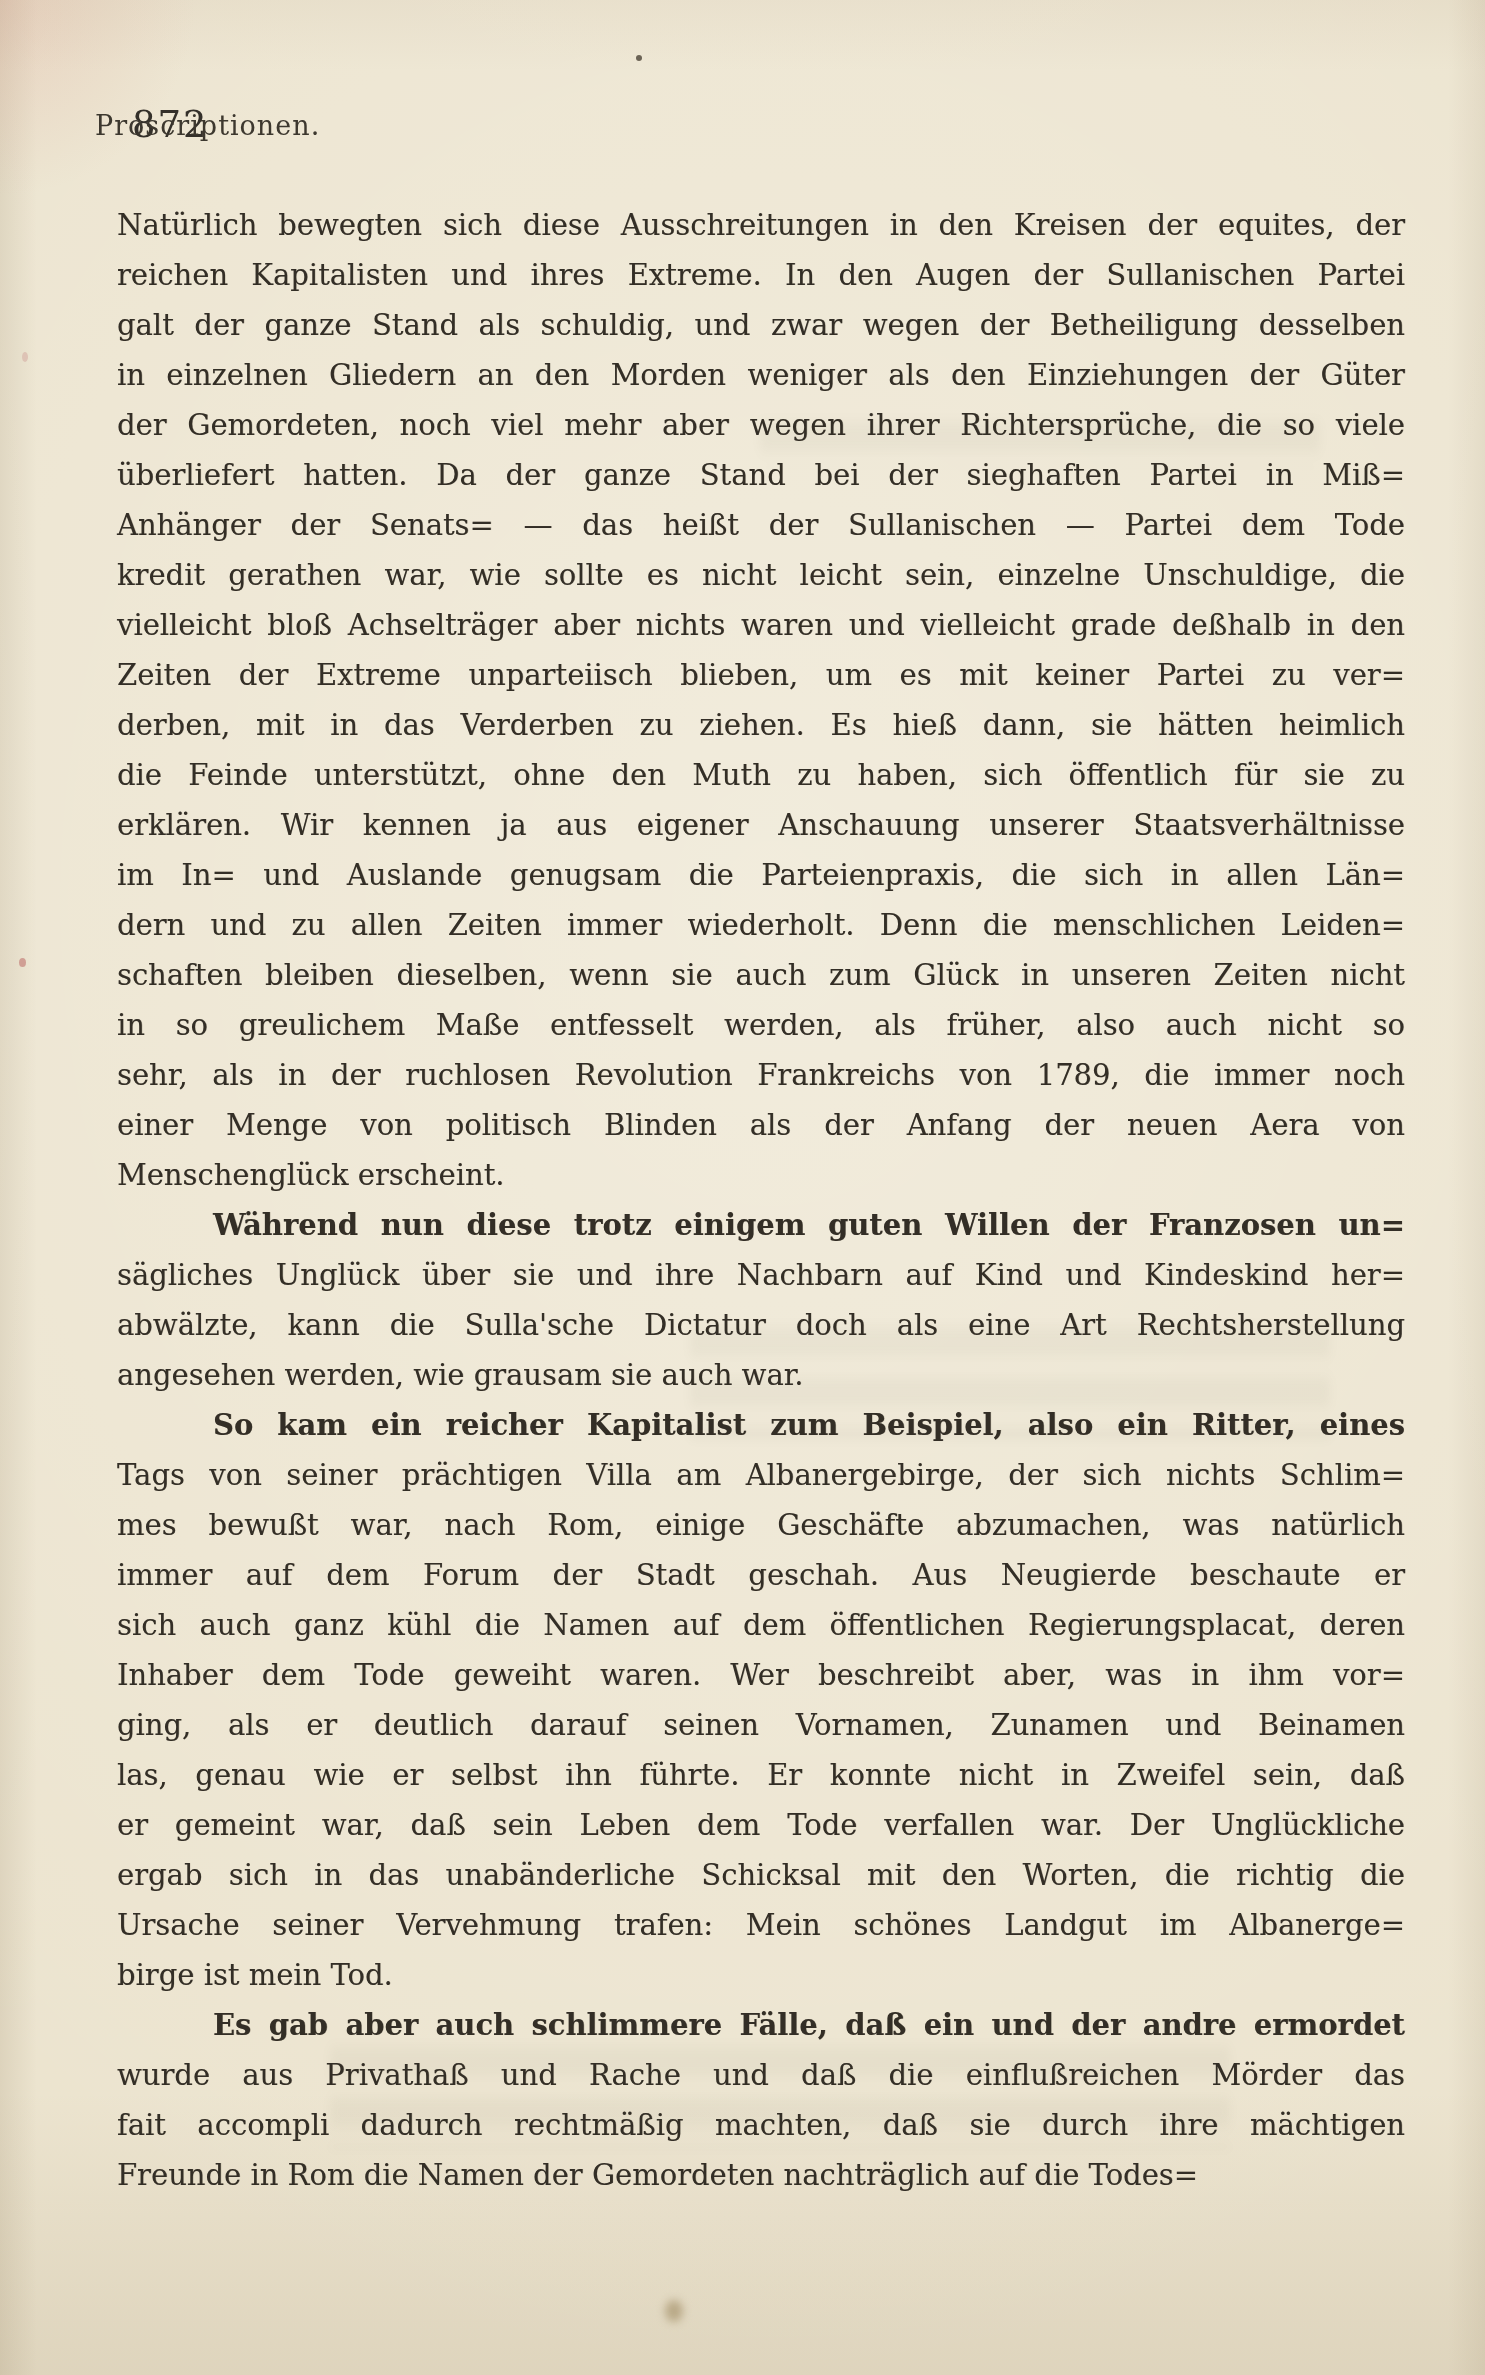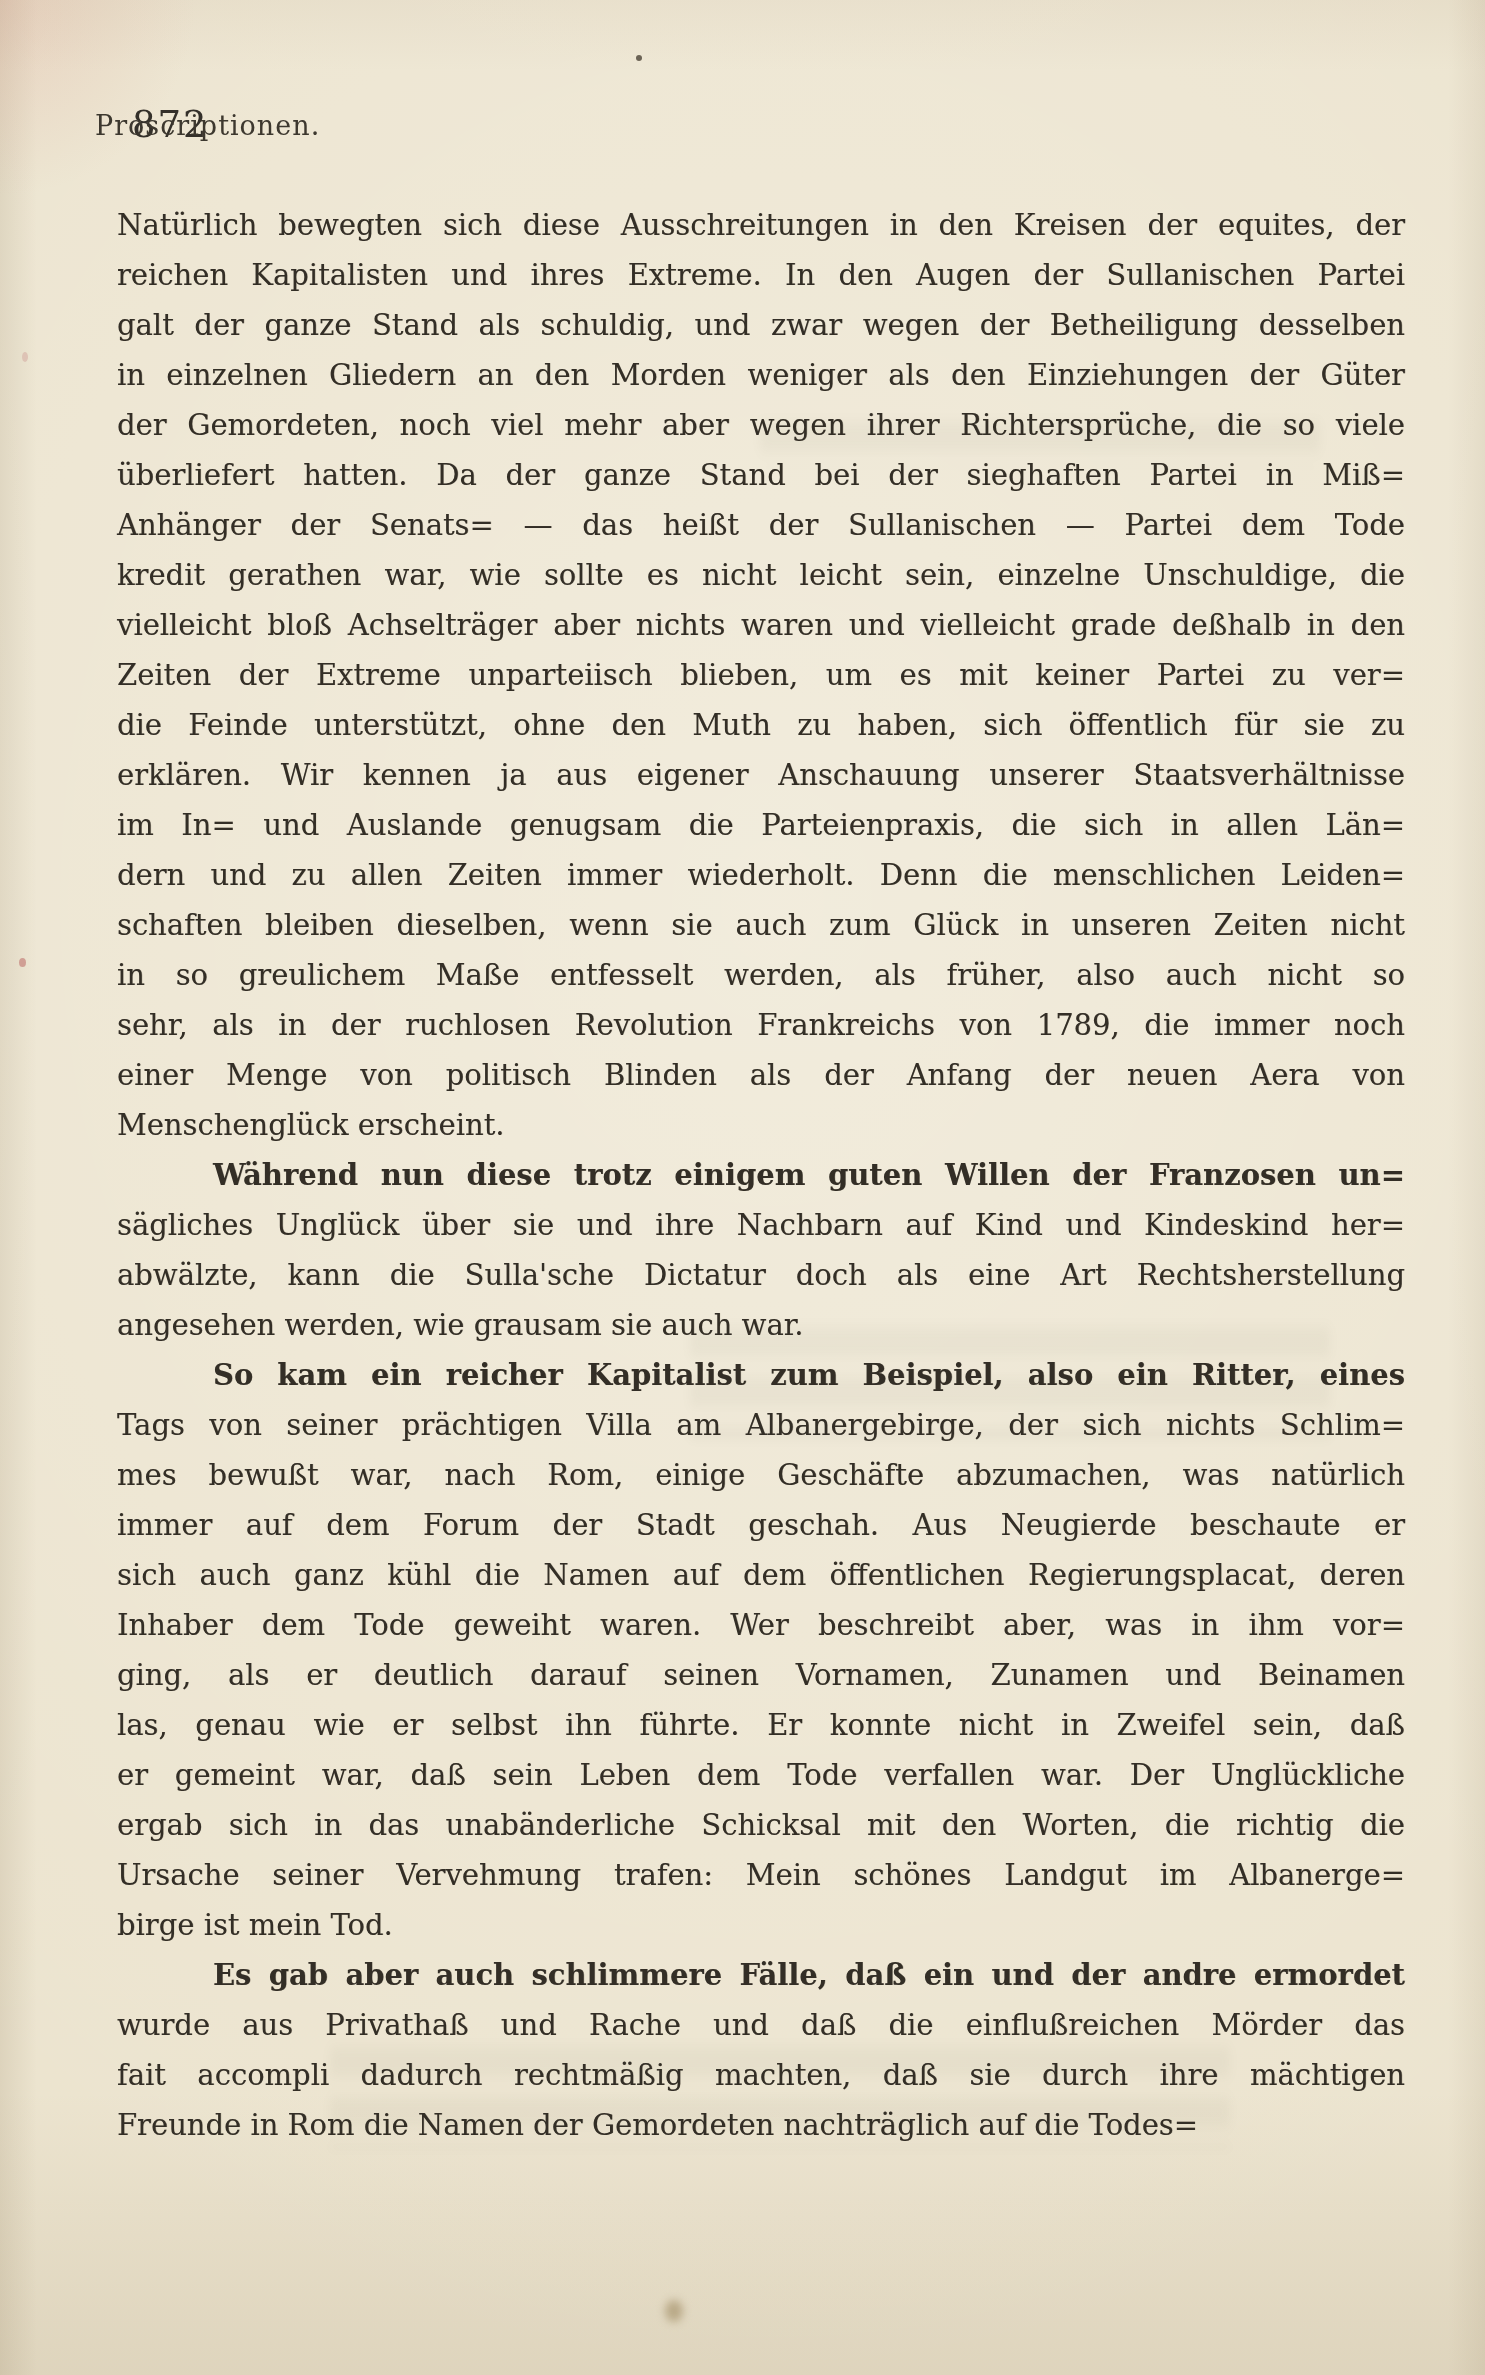--- a/index.html
+++ b/index.html
@@ -112,20 +112,21 @@
         <div class="line">Natürlich bewegten sich diese Ausschreitungen in den Kreisen der equites, der</div>
         <div class="line">reichen Kapitalisten und ihres Extreme. In den Augen der Sullanischen Partei</div>
         <div class="line">galt der ganze Stand als schuldig, und zwar wegen der Betheiligung desselben</div>
         <div class="line">in einzelnen Gliedern an den Morden weniger als den Einziehungen der Güter</div>
         <div class="line">der Gemordeten, noch viel mehr aber wegen ihrer Richtersprüche, die so viele</div>
         <div class="line">überliefert hatten. Da der ganze Stand bei der sieghaften Partei in Miß=</div>
         <div class="line">Anhänger der Senats= — das heißt der Sullanischen — Partei dem Tode</div>
         <div class="line">kredit gerathen war, wie sollte es nicht leicht sein, einzelne Unschuldige, die</div>
         <div class="line">vielleicht bloß Achselträger aber nichts waren und vielleicht grade deßhalb in den</div>
         <div class="line">Zeiten der Extreme unparteiisch blieben, um es mit keiner Partei zu ver=</div>
+        <div class="line">derben, mit in das Verderben zu ziehen. Es hieß dann, sie hätten heimlich</div>
         <div class="line">die Feinde unterstützt, ohne den Muth zu haben, sich öffentlich für sie zu</div>
         <div class="line">erklären. Wir kennen ja aus eigener Anschauung unserer Staatsverhältnisse</div>
         <div class="line">im In= und Auslande genugsam die Parteienpraxis, die sich in allen Län=</div>
         <div class="line">dern und zu allen Zeiten immer wiederholt. Denn die menschlichen Leiden=</div>
         <div class="line">schaften bleiben dieselben, wenn sie auch zum Glück in unseren Zeiten nicht</div>
         <div class="line">in so greulichem Maße entfesselt werden, als früher, also auch nicht so</div>
         <div class="line">sehr, als in der ruchlosen Revolution Frankreichs von 1789, die immer noch</div>
         <div class="line">einer Menge von politisch Blinden als der Anfang der neuen Aera von</div>
         <div class="line para-end">Menschenglück erscheint.</div>
       </div>

